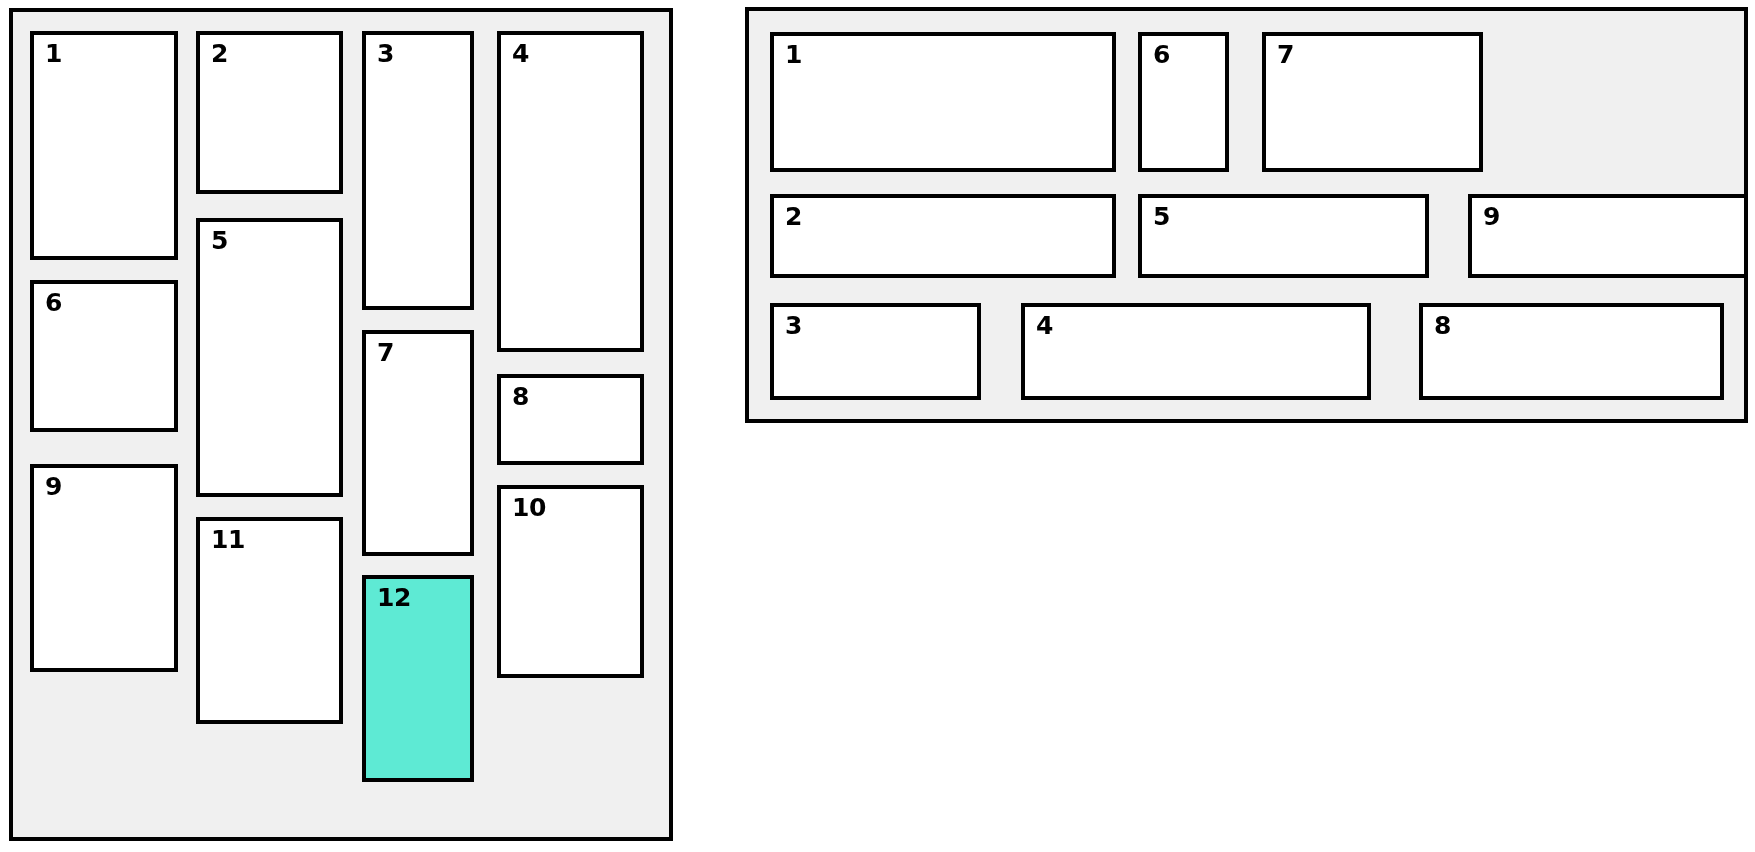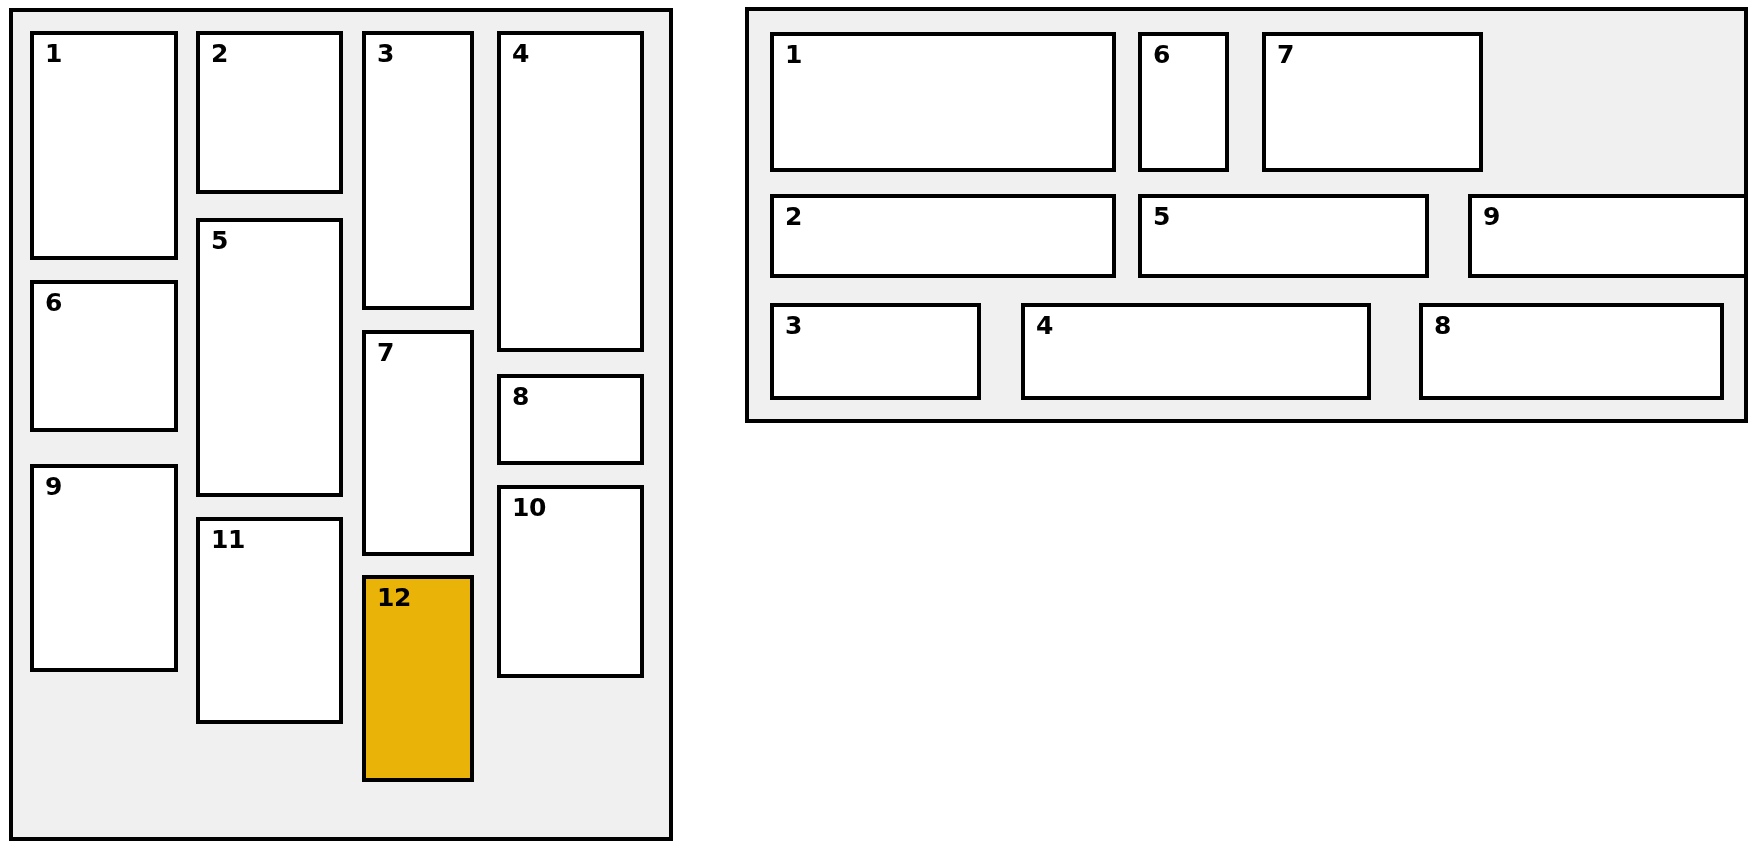--- a/index.html
+++ b/index.html
@@ -73,21 +73,21 @@
     </div>
     <div class="cell" style="left: 30px; top: 464px; width: 148px; height: 208px; background: rgb(255, 255, 255); border-color: rgb(0, 0, 0);">
       <span class="cell-label">9</span>
     </div>
     <div class="cell" style="left: 497px; top: 485px; width: 147px; height: 193px; background: rgb(255, 255, 255); border-color: rgb(0, 0, 0);">
       <span class="cell-label">10</span>
     </div>
     <div class="cell" style="left: 196px; top: 517px; width: 147px; height: 207px; background: rgb(255, 255, 255); border-color: rgb(0, 0, 0); padding-left: 13px;">
       <span class="cell-label">11</span>
     </div>
-    <div class="cell" style="left: 362px; top: 575px; width: 112px; height: 207px; background: #eab308; border-color: rgb(0, 0, 0); padding-left: 8px;">
+    <div class="cell" style="left: 362px; top: 575px; width: 112px; height: 207px; background: #5eead4; border-color: rgb(0, 0, 0); padding-left: 8px;">
       <span class="cell-label">12</span>
     </div>
     <div class="panel" style="left: 745px; top: 7px; width: 1003px; height: 416px; background: rgb(240, 240, 240); border-color: rgb(0, 0, 0);"></div>
     <div class="cell" style="left: 770px; top: 32px; width: 346px; height: 140px; background: rgb(255, 255, 255); border-color: rgb(0, 0, 0);">
       <span class="cell-label">1</span>
     </div>
     <div class="cell" style="left: 1138px; top: 32px; width: 91px; height: 140px; background: rgb(255, 255, 255); border-color: rgb(0, 0, 0);">
       <span class="cell-label">6</span>
     </div>
     <div class="cell" style="left: 1262px; top: 32px; width: 221px; height: 140px; background: rgb(255, 255, 255); border-color: rgb(0, 0, 0);">

